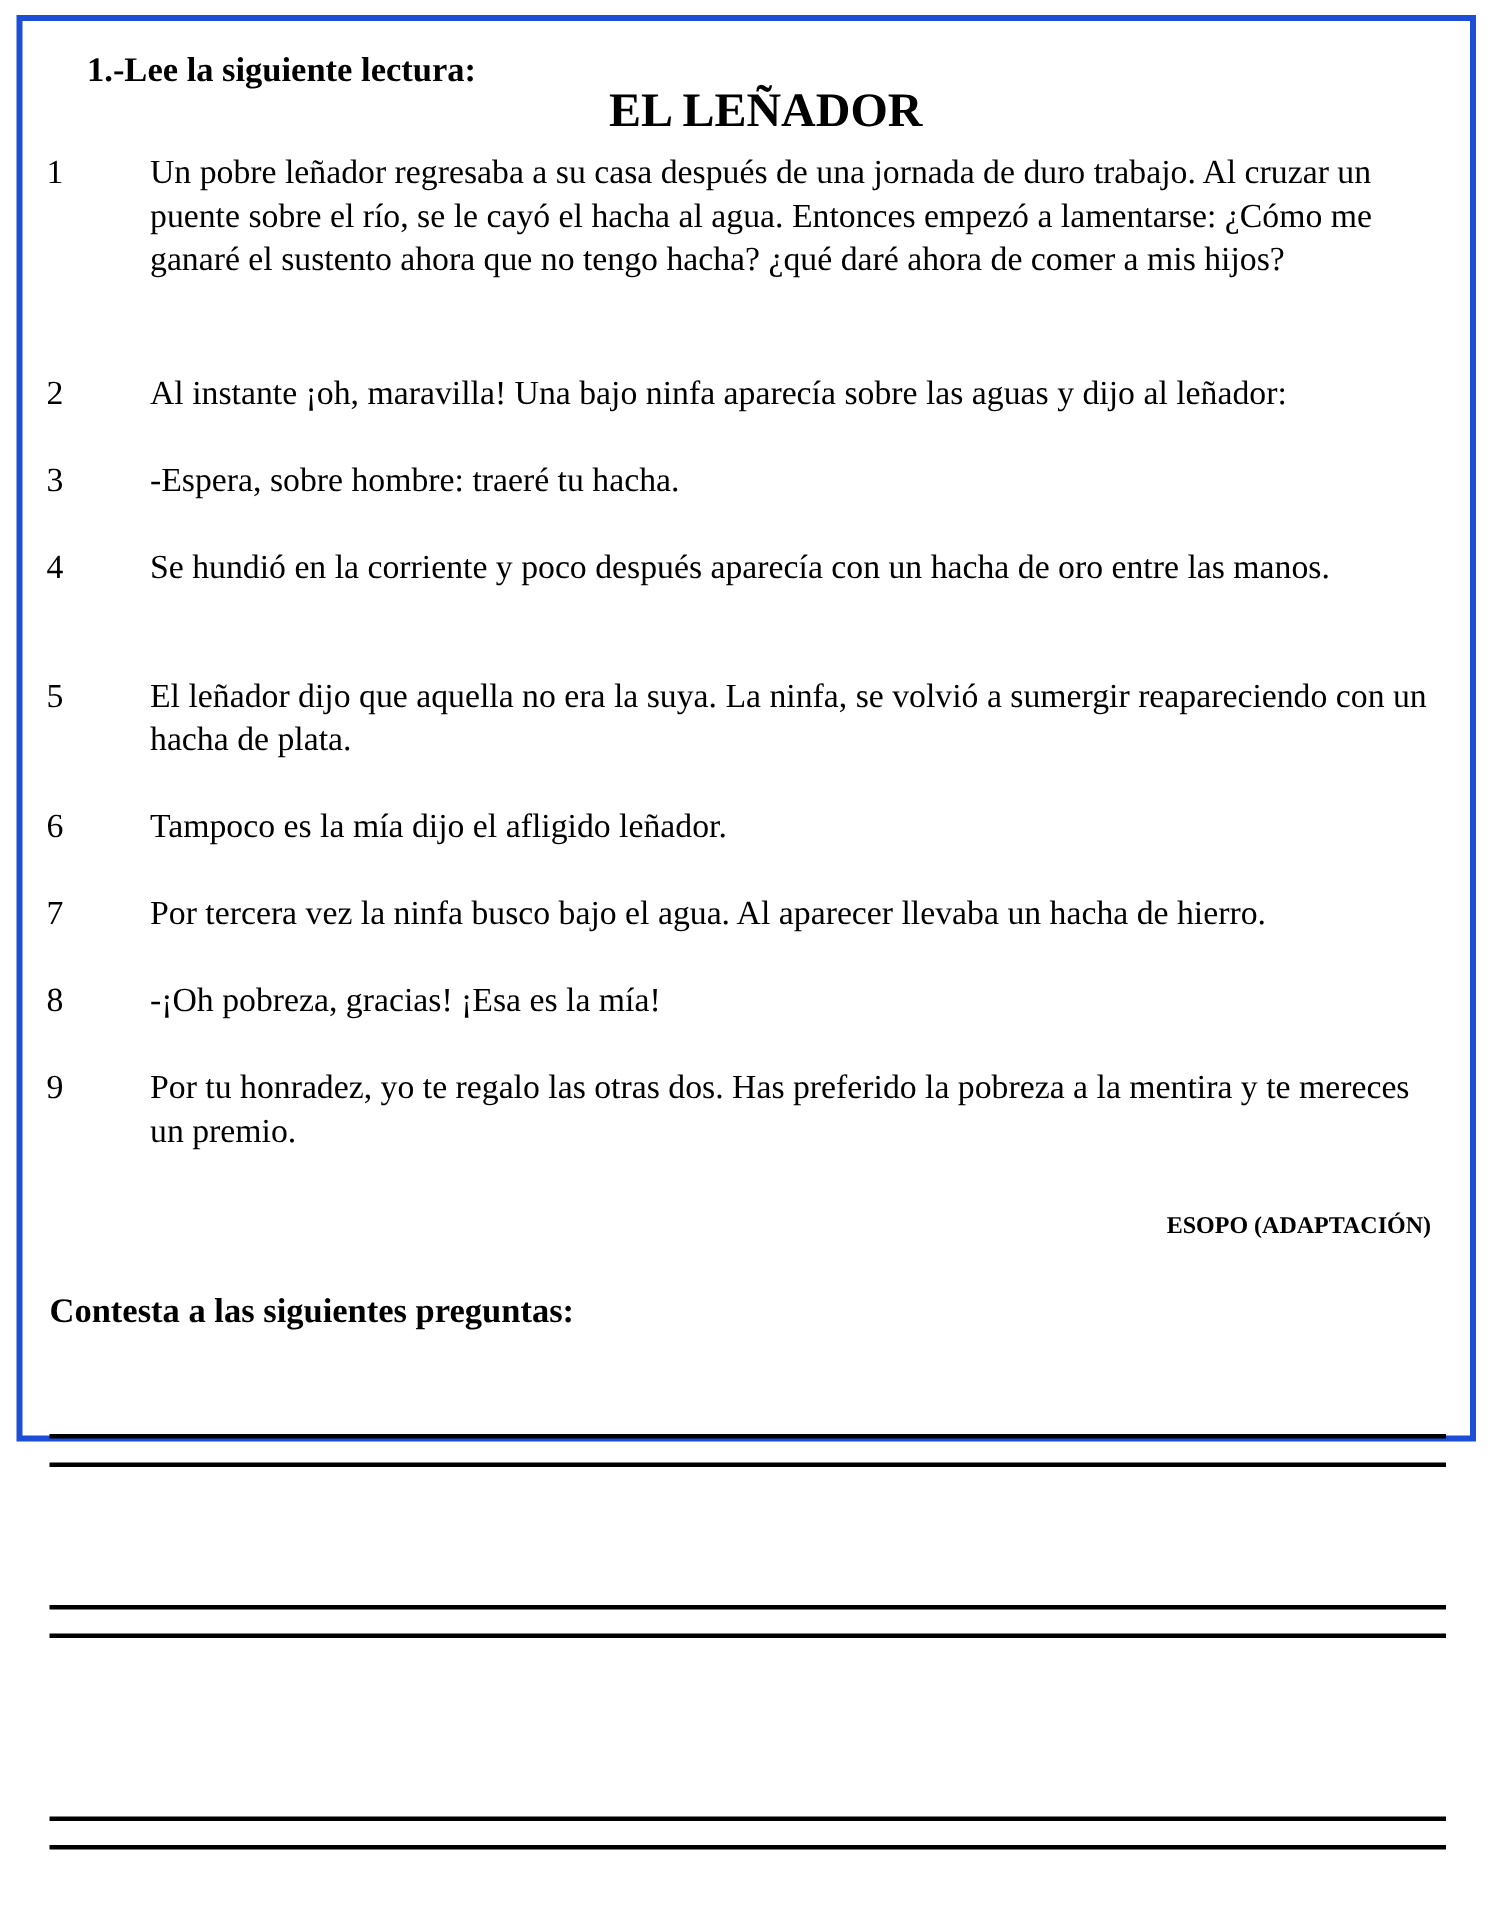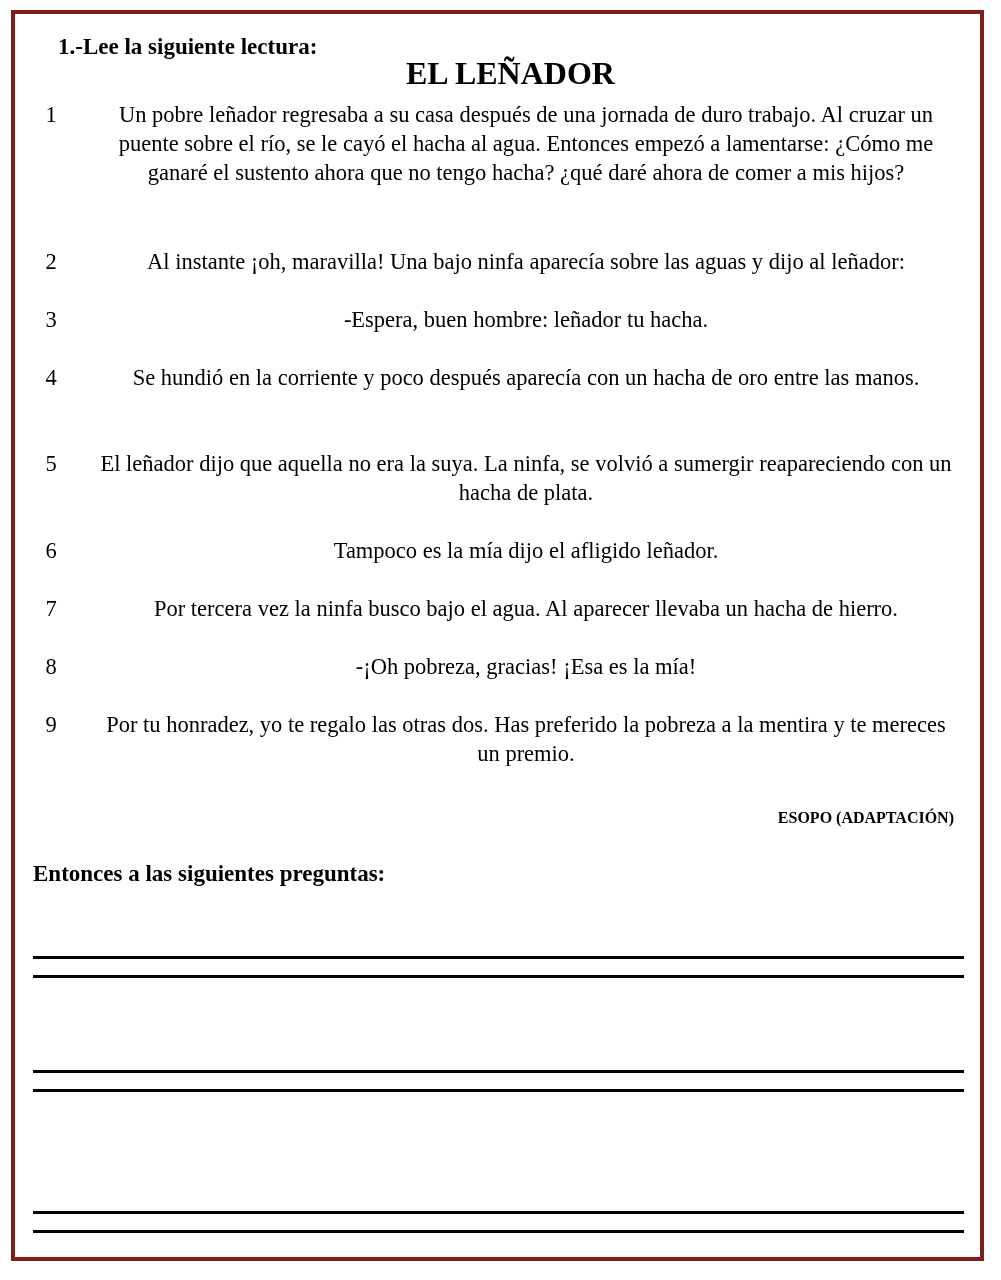--- a/index.html
+++ b/index.html
@@ -1,19 +1,19 @@
 <!DOCTYPE html>
 <html><head>
   <meta charset="utf-8">
   <style>
     html, body { margin: 0; padding: 0; background: #ffffff; }
     body { width: 1001px; height: 1280px; position: relative; overflow: hidden; font-family: "Liberation Serif", "DejaVu Serif", serif; color: #000; }
     .frame {
-      position: absolute; left: 11px; top: 10px; width: 973px; height: 1251px;
-      border: 4px solid #7f1d1d; box-sizing: border-box; background: #fff; text-align: center;
+      position: absolute; left: 11px; top: 10px; width: 973px; height: 951px;
+      border: 4px solid #1d4ed8; box-sizing: border-box; background: #fff;
     }
     .abs { position: absolute; }
     .instr { left: 43px; top: 20px; font-weight: bold; font-size: 23px; }
     .title { left: 391px; top: 41px; font-weight: bold; font-size: 32px; }
     .para { position: absolute; left: 16px; right: 28px; font-size: 22.5px; line-height: 29px; }
     .pnum { position: absolute; left: 0; top: 0; width: 40px; }
     .ptext { margin-left: 69px; }
     .source { right: 26px; top: 795px; font-weight: bold; font-size: 16px; }
     .qhead { left: 18px; top: 847px; font-weight: bold; font-size: 23px; }
     .q { left: 18px; font-size: 23px; }
@@ -29,21 +29,21 @@
   <div class="para" style="top:86px">
     <span class="pnum">1</span>
     <div class="ptext">Un pobre leñador regresaba a su casa después de una jornada de duro trabajo. Al cruzar un puente sobre el río, se le cayó el hacha al agua. Entonces empezó a lamentarse: ¿Cómo me ganaré el sustento ahora que no tengo hacha? ¿qué daré ahora de comer a mis hijos?</div>
   </div>
   <div class="para" style="top:233px">
     <span class="pnum">2</span>
     <div class="ptext">Al instante ¡oh, maravilla! Una bajo ninfa aparecía sobre las aguas y dijo al leñador:</div>
   </div>
   <div class="para" style="top:291px">
     <span class="pnum">3</span>
-    <div class="ptext">-Espera, buen hombre: leñador tu hacha.</div>
+    <div class="ptext">-Espera, sobre hombre: traeré tu hacha.</div>
   </div>
   <div class="para" style="top:349px">
     <span class="pnum">4</span>
     <div class="ptext">Se hundió en la corriente y poco después aparecía con un hacha de oro entre las manos.</div>
   </div>
   <div class="para" style="top:435px">
     <span class="pnum">5</span>
     <div class="ptext">El leñador dijo que aquella no era la suya. La ninfa, se volvió a sumergir reapareciendo con un hacha de plata.</div>
   </div>
   <div class="para" style="top:522px">
@@ -58,21 +58,21 @@
     <span class="pnum">8</span>
     <div class="ptext">-¡Oh pobreza, gracias! ¡Esa es la mía!</div>
   </div>
   <div class="para" style="top:696px">
     <span class="pnum">9</span>
     <div class="ptext">Por tu honradez, yo te regalo las otras dos. Has preferido la pobreza a la mentira y te mereces un premio.</div>
   </div>
 
   <div class="abs source">ESOPO (ADAPTACIÓN)</div>
 
-  <div class="abs qhead">Entonces a las siguientes preguntas:</div>
+  <div class="abs qhead">Contesta a las siguientes preguntas:</div>
 
   <div class="line" style="top:942px"></div>
   <div class="line" style="top:961px"></div>
 
   <div class="line" style="top:1056px"></div>
   <div class="line" style="top:1075px"></div>
 
   <div class="line" style="top:1197px"></div>
   <div class="line" style="top:1216px"></div>
 </div>

